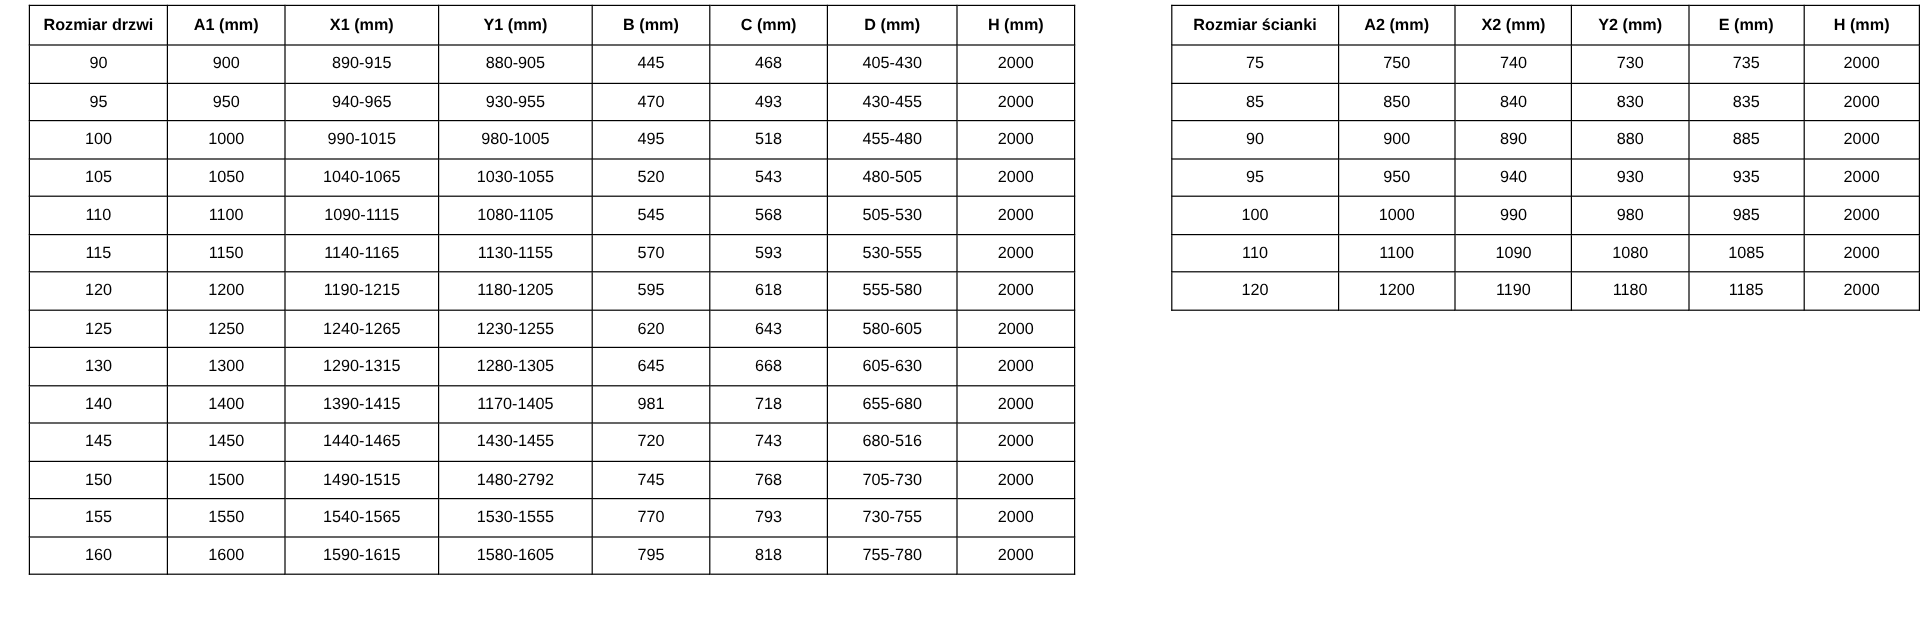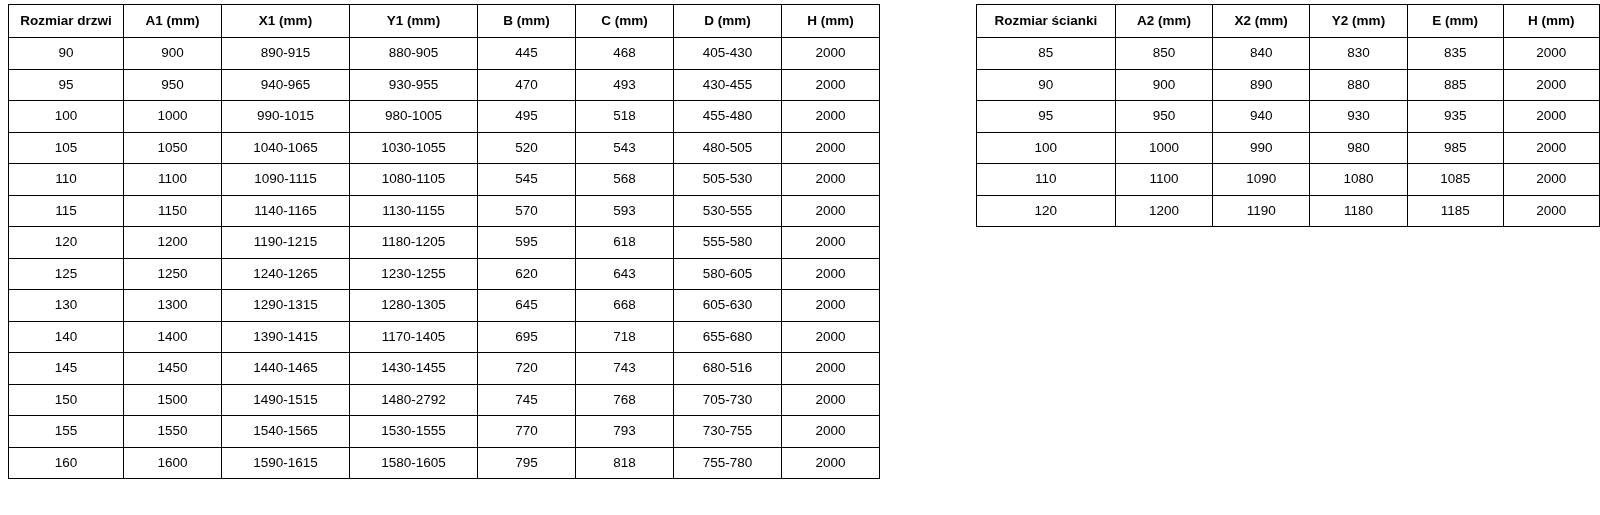--- a/index.html
+++ b/index.html
@@ -16,21 +16,21 @@
   }
   .page {
     position: relative;
     width: 1600px;
     height: 515px;
   }
   .table-wrap {
     position: absolute;
   }
   #doors-wrap {
-    left: 8px;
+    left: 24px;
     top: 4px;
   }
   #walls-wrap {
     left: 976px;
     top: 4px;
   }
   table.spec {
     border-collapse: collapse;
     table-layout: fixed;
     background: #ffffff;
@@ -186,21 +186,21 @@
           <td>645</td>
           <td>668</td>
           <td>605-630</td>
           <td>2000</td>
         </tr>
         <tr>
           <td>140</td>
           <td>1400</td>
           <td>1390-1415</td>
           <td>1170-1405</td>
-          <td>695</td>
+          <td>981</td>
           <td>718</td>
           <td>655-680</td>
           <td>2000</td>
         </tr>
         <tr>
           <td>145</td>
           <td>1450</td>
           <td>1440-1465</td>
           <td>1430-1455</td>
           <td>720</td>
@@ -257,20 +257,28 @@
           <th>Rozmiar ścianki</th>
           <th>A2 (mm)</th>
           <th>X2 (mm)</th>
           <th>Y2 (mm)</th>
           <th>E (mm)</th>
           <th>H (mm)</th>
         </tr>
       </thead>
       <tbody>
         <tr>
+          <td>75</td>
+          <td>750</td>
+          <td>740</td>
+          <td>730</td>
+          <td>735</td>
+          <td>2000</td>
+        </tr>
+        <tr>
           <td>85</td>
           <td>850</td>
           <td>840</td>
           <td>830</td>
           <td>835</td>
           <td>2000</td>
         </tr>
         <tr>
           <td>90</td>
           <td>900</td>

